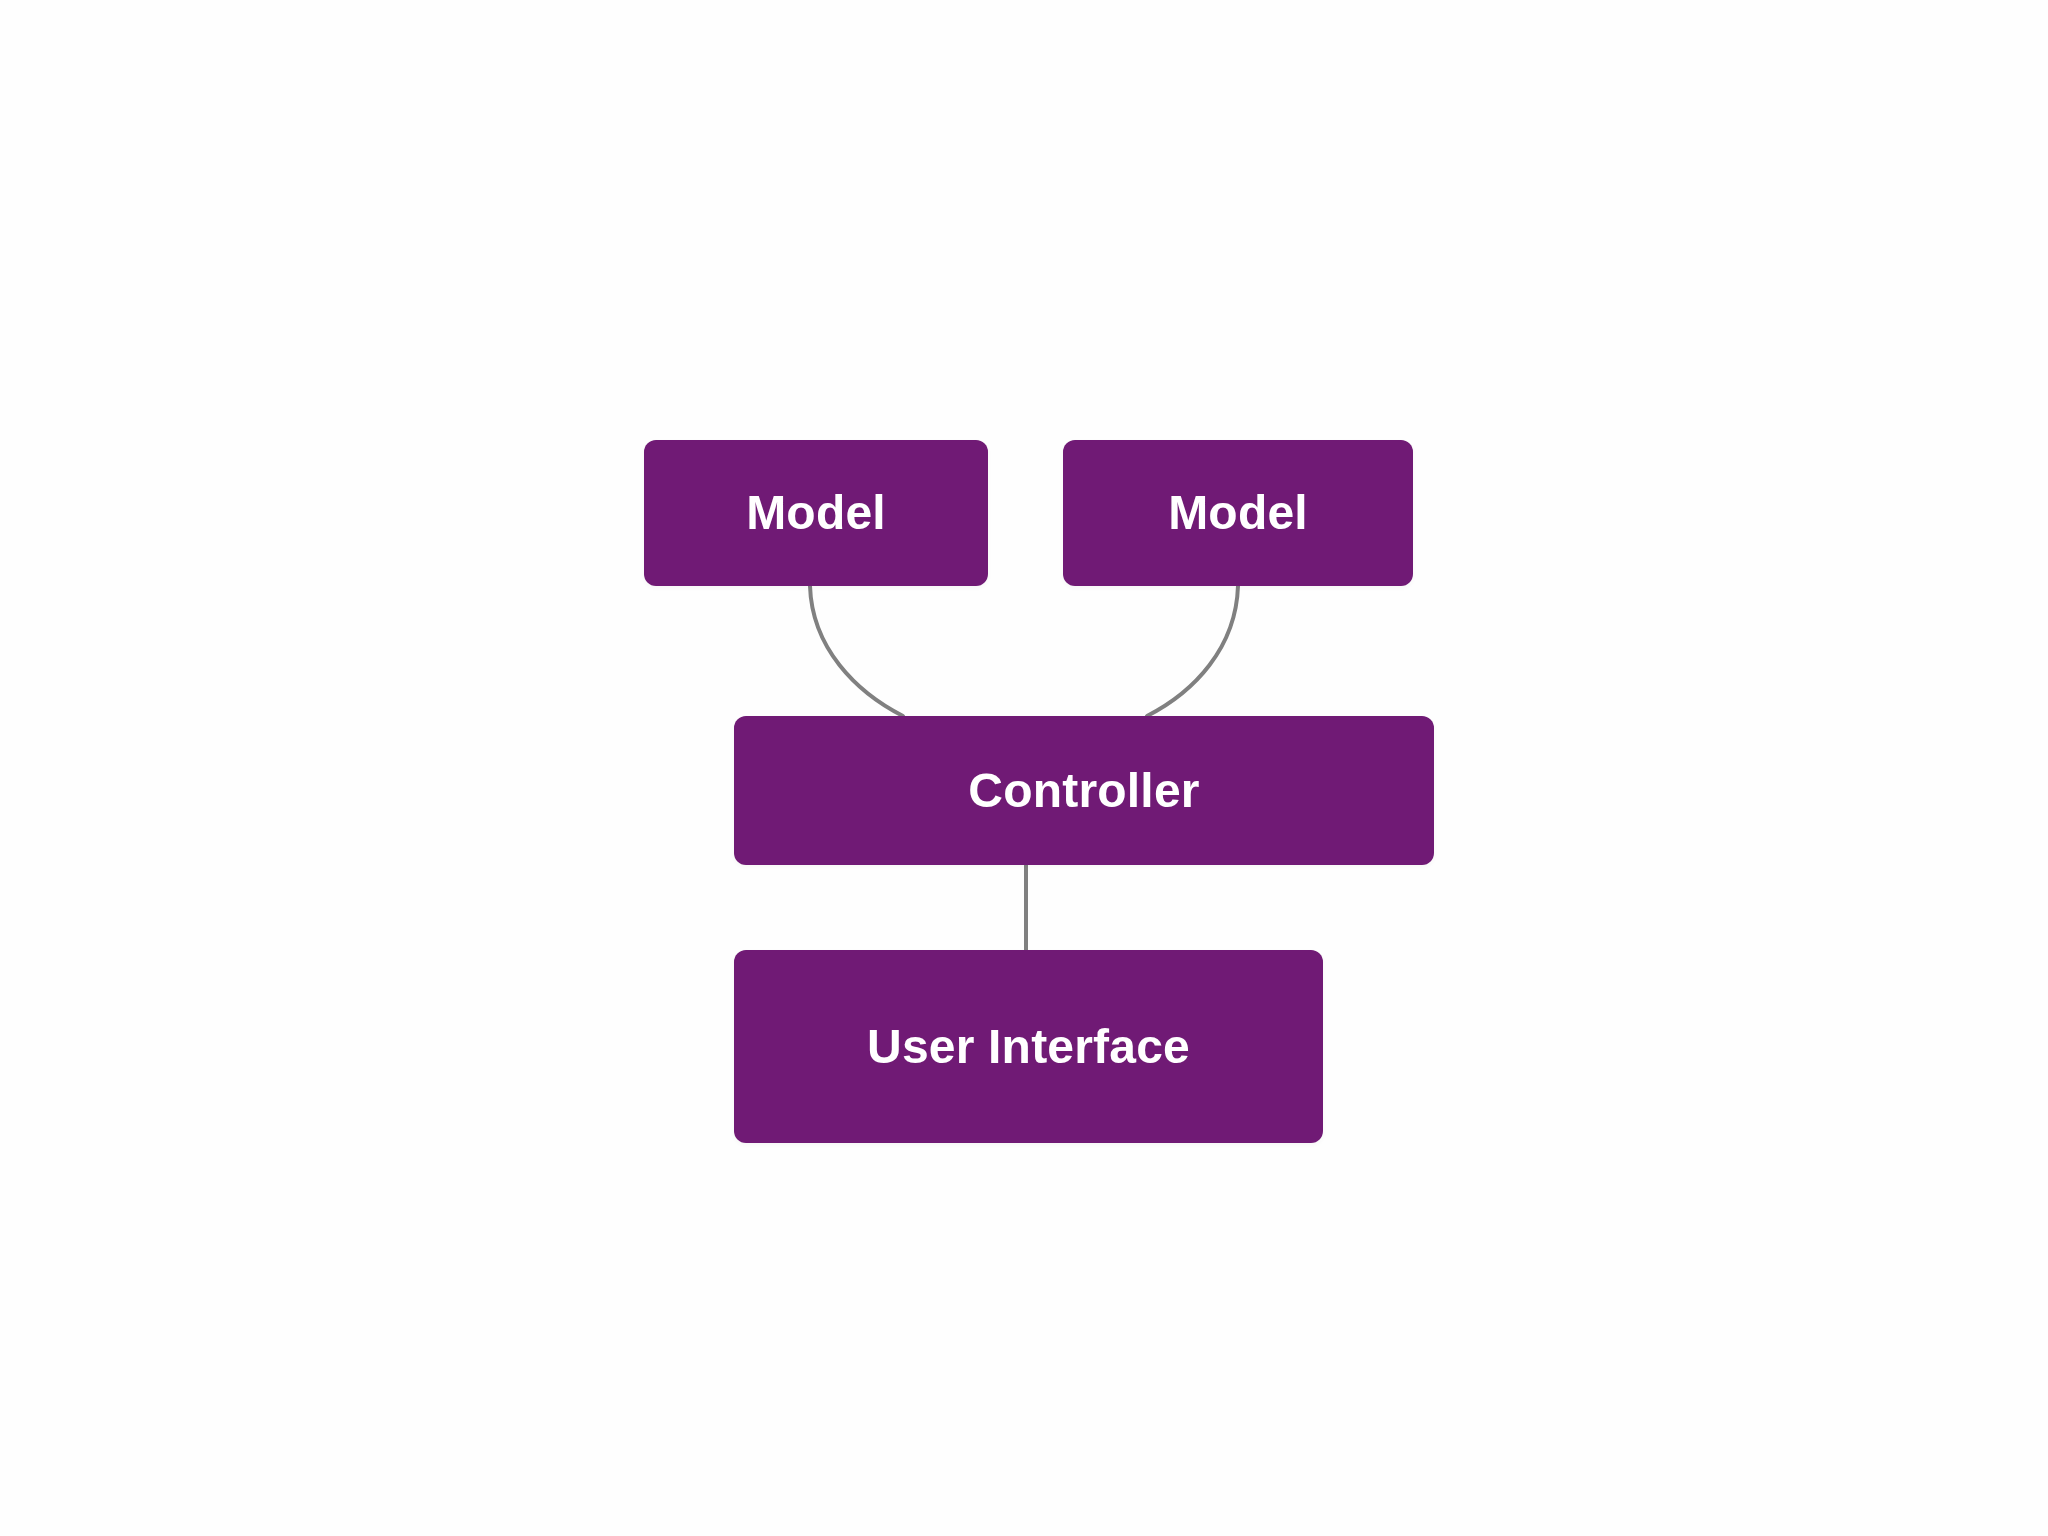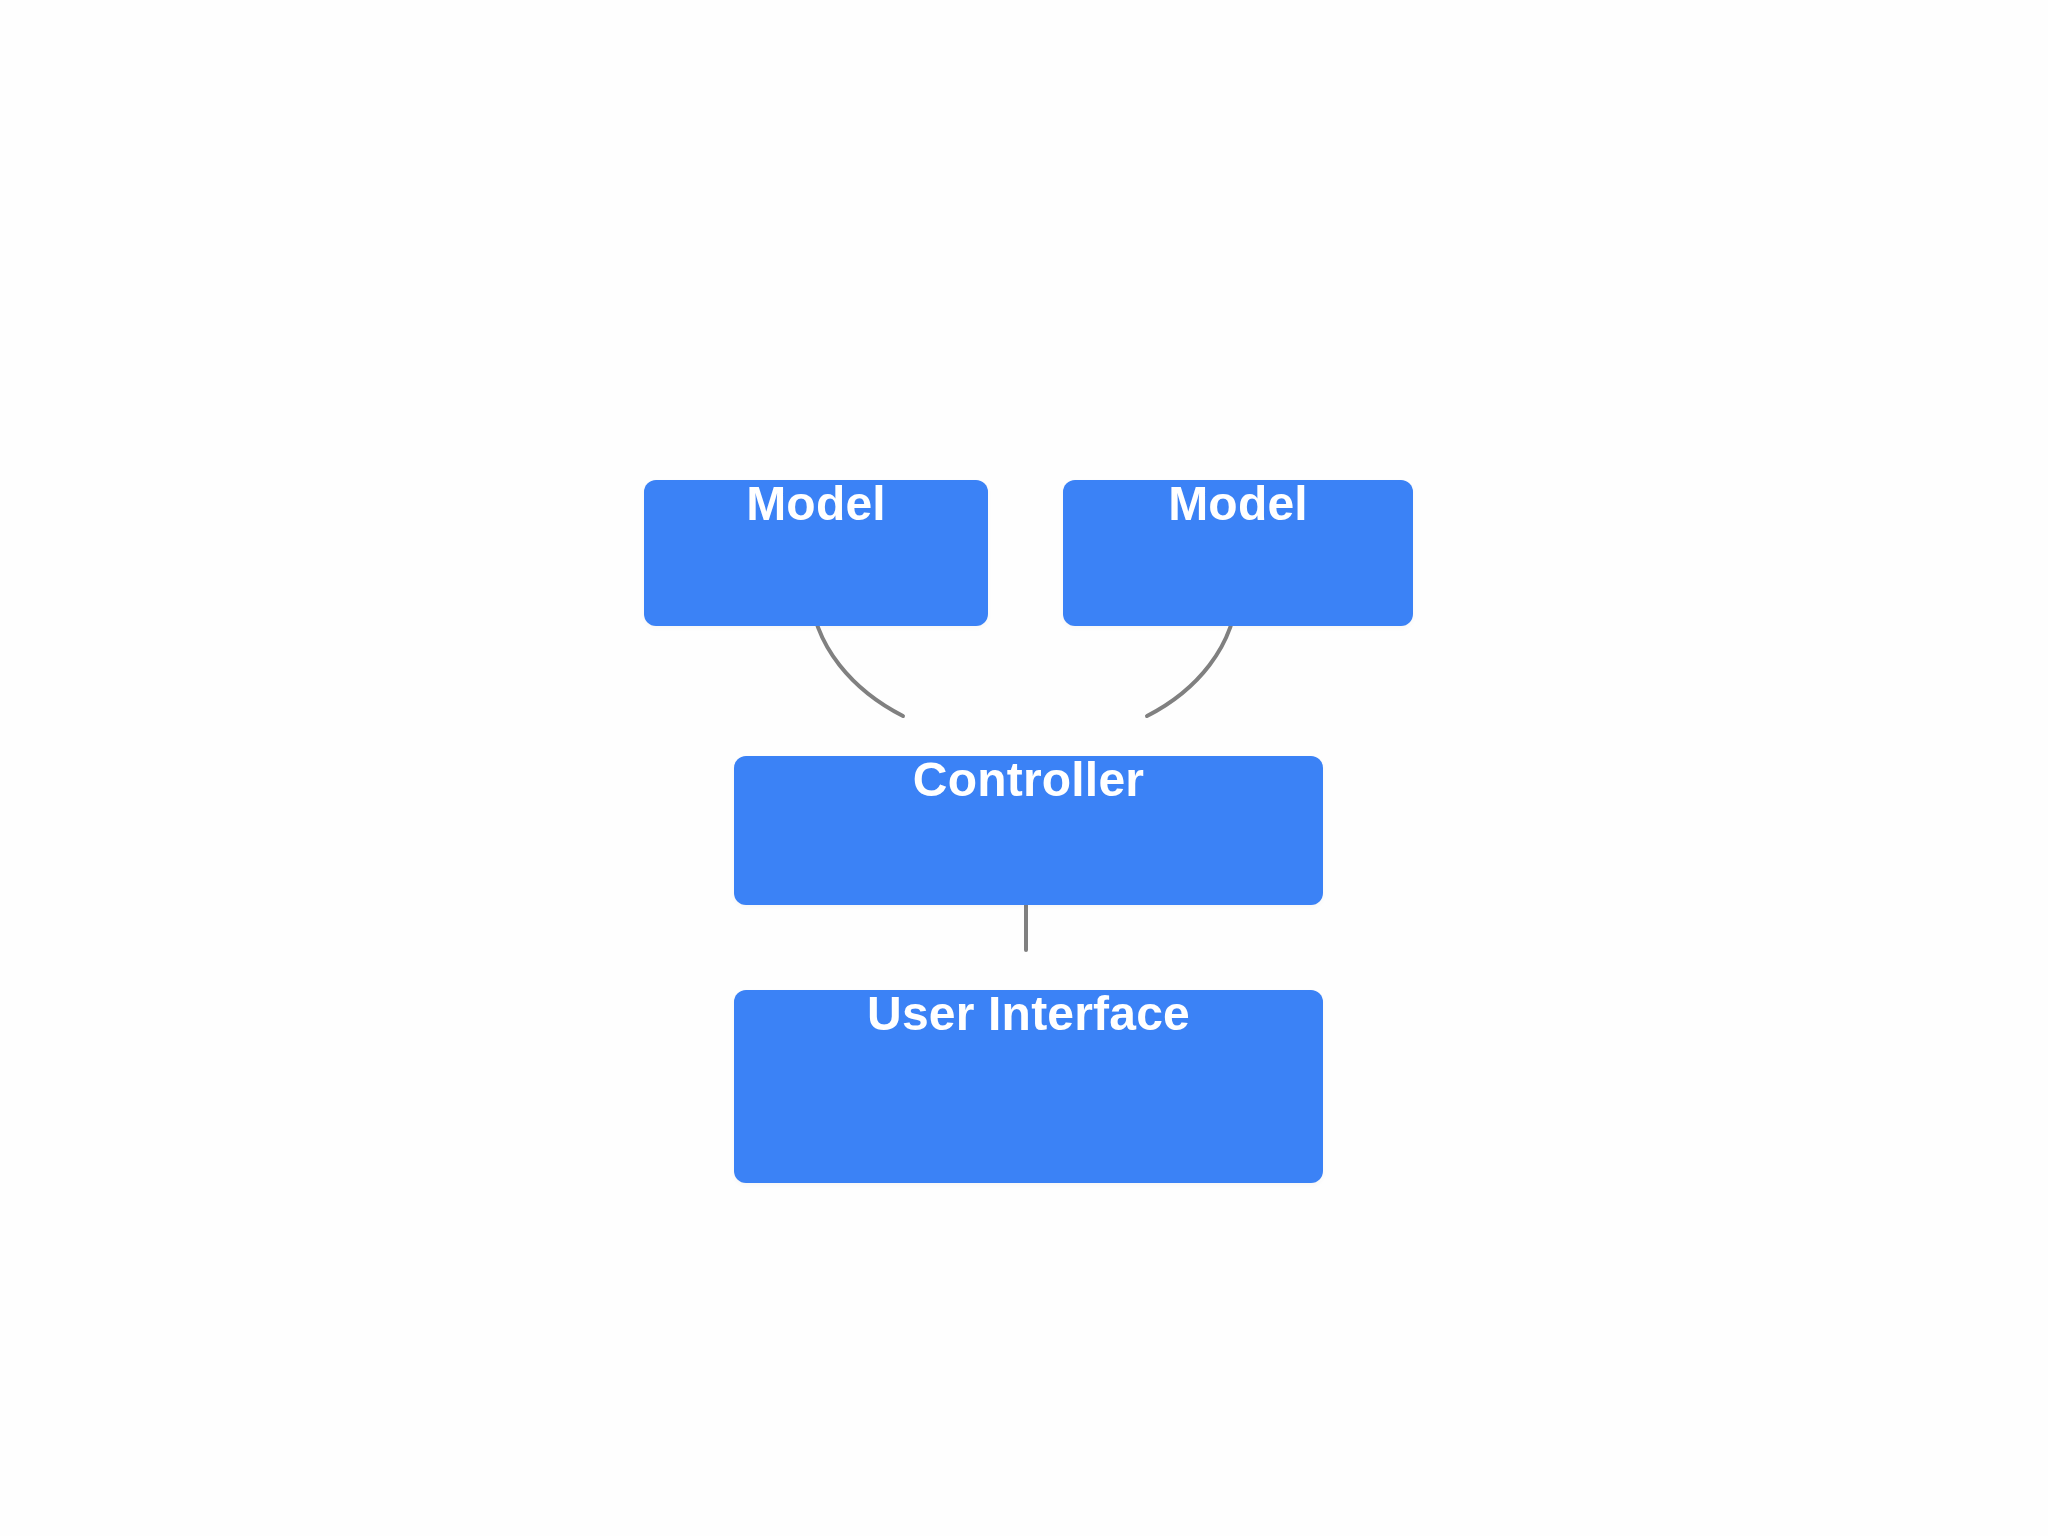--- a/index.html
+++ b/index.html
@@ -27,27 +27,26 @@
     top: 0;
     width: 2048px;
     height: 1536px;
     pointer-events: none;
   }
 
   .node-box {
     position: absolute;
     box-sizing: border-box;
     display: flex;
-    align-items: flex-start;
+    align-items: center;
     justify-content: center;
     border-radius: 12px;
-    background: #3b82f6;
+    background: #701a75;
     box-shadow: 0 2px 5px rgba(0, 0, 0, 0.035);
     z-index: 2;
-    margin-top: 40px;
   }
 
   .node-label {
     color: #ffffff;
     font-family: "Liberation Sans", sans-serif;
     font-weight: bold;
     font-size: 48px;
     line-height: 1;
     letter-spacing: 0.2px;
     white-space: nowrap;
@@ -65,21 +64,21 @@
   #node-model-right {
     left: 1063px;
     top: 440px;
     width: 350px;
     height: 146px;
   }
 
   #node-controller {
     left: 734px;
     top: 716px;
-    width: 589px;
+    width: 700px;
     height: 149px;
   }
 
   #node-user-interface {
     left: 734px;
     top: 950px;
     width: 589px;
     height: 193px;
   }
 </style>

